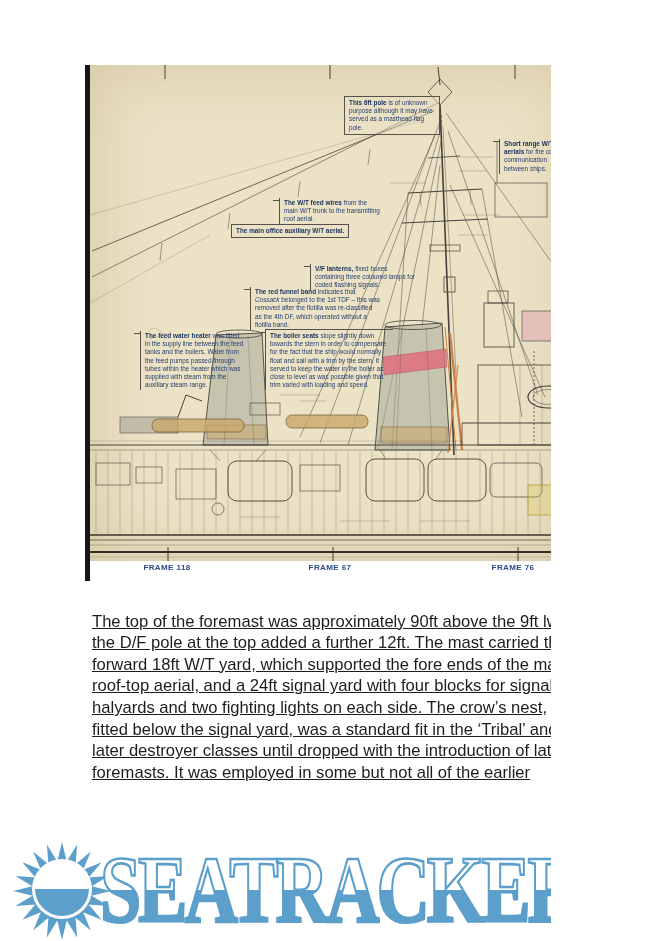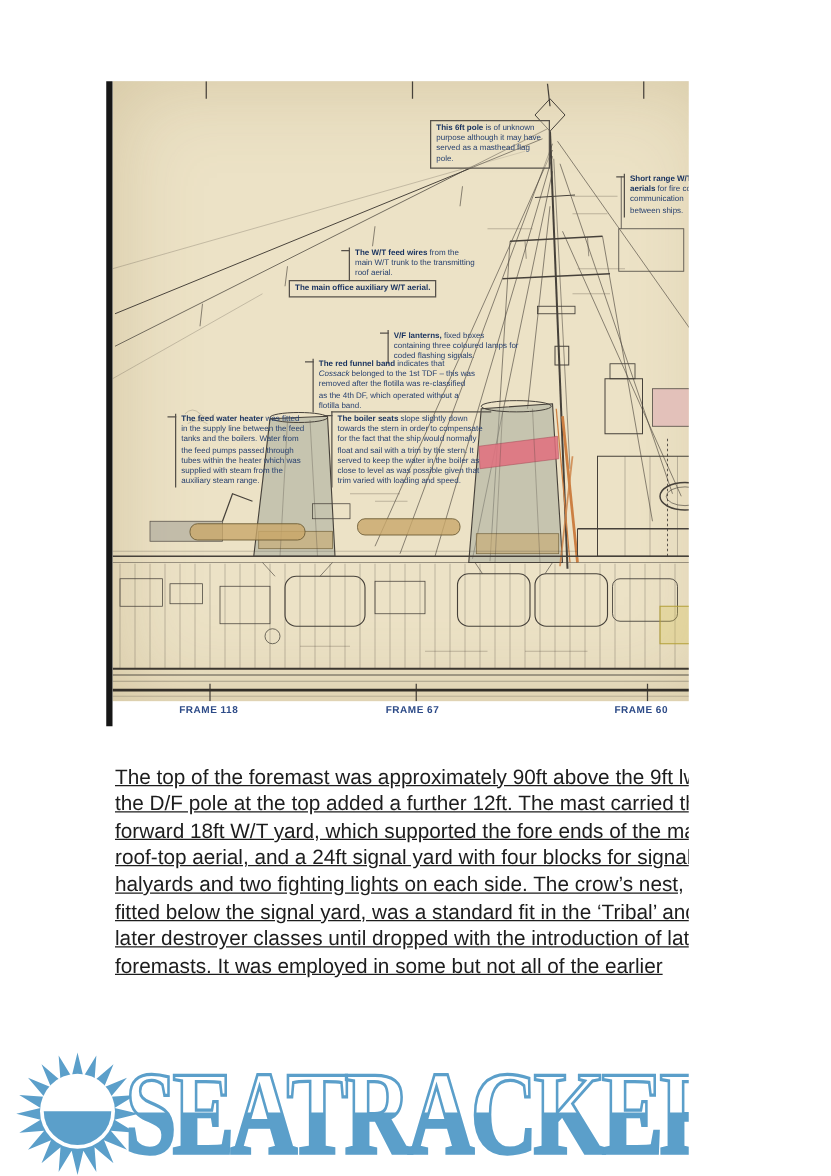--- a/index.html
+++ b/index.html
@@ -184,21 +184,21 @@
   </div>
   <div class="ann bracket" style="left:140px;top:331px;width:99px">
     <b>The feed water heater</b><span> was fitted in the supply line between the feed tanks and the boilers. Water from the feed pumps passed through tubes within the heater which was supplied with steam from the auxiliary steam range.</span>
   </div>
   <div class="ann bracket tl" style="left:265px;top:329px;width:123px">
     <b>The boiler seats</b><span> slope slightly down towards the stern in order to compensate for the fact that the ship would normally float and sail with a trim by the stern. It served to keep the water in the boiler as close to level as was possible given that trim varied with loading and speed.</span>
   </div>
 
   <div class="frame-label" style="left:137px">FRAME 118</div>
   <div class="frame-label" style="left:300px">FRAME 67</div>
-  <div class="frame-label" style="left:483px">FRAME 60</div>
+  <div class="frame-label" style="left:483px">FRAME 76</div>
 
   <p class="body-text">The top of the foremast was approximately 90ft above the 9ft lwl; the D/F pole at the top added a further 12ft. The mast carried the forward 18ft W/T yard, which supported the fore ends of the main roof-top aerial, and a 24ft signal yard with four blocks for signal halyards and two fighting lights on each side. The crow’s nest, fitted below the signal yard, was a standard fit in the ‘Tribal’ and later destroyer classes until dropped with the introduction of lattice foremasts. It was employed in some but not all of the earlier</p>
 
   <svg class="sun-svg" width="108" height="100" viewBox="0 0 108 100">
     <polygon id="sun-rays" points="103.0,50.0 83.6,54.7 100.6,65.1 80.7,63.6 93.6,78.8 75.2,71.2 82.8,89.6 67.6,76.7 69.1,96.6 58.7,79.6 54.0,99.0 49.3,79.6 38.9,96.6 40.4,76.7 25.2,89.6 32.8,71.2 14.4,78.8 27.3,63.6 7.4,65.1 24.4,54.7 5.0,50.0 24.4,45.3 7.4,34.9 27.3,36.4 14.4,21.2 32.8,28.8 25.2,10.4 40.4,23.3 38.9,3.4 49.3,20.4 54.0,1.0 58.7,20.4 69.1,3.4 67.6,23.3 82.8,10.4 75.2,28.8 93.6,21.2 80.7,36.4 100.6,34.9 83.6,45.3" fill="#5b9fca"></polygon>
     <circle cx="54" cy="48" r="30" fill="#ffffff"></circle>
     <circle cx="54" cy="48" r="27" fill="#ffffff"></circle>
     <path d="M27,48 A27,27 0 0 0 81,48 Z" fill="#5b9fca"></path>
   </svg>
   <div class="logo-text">

